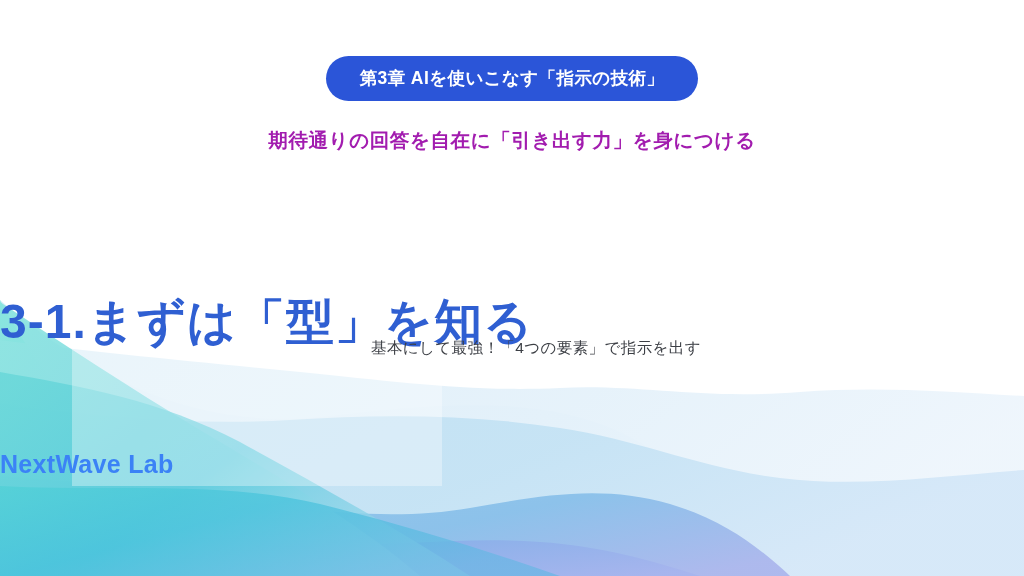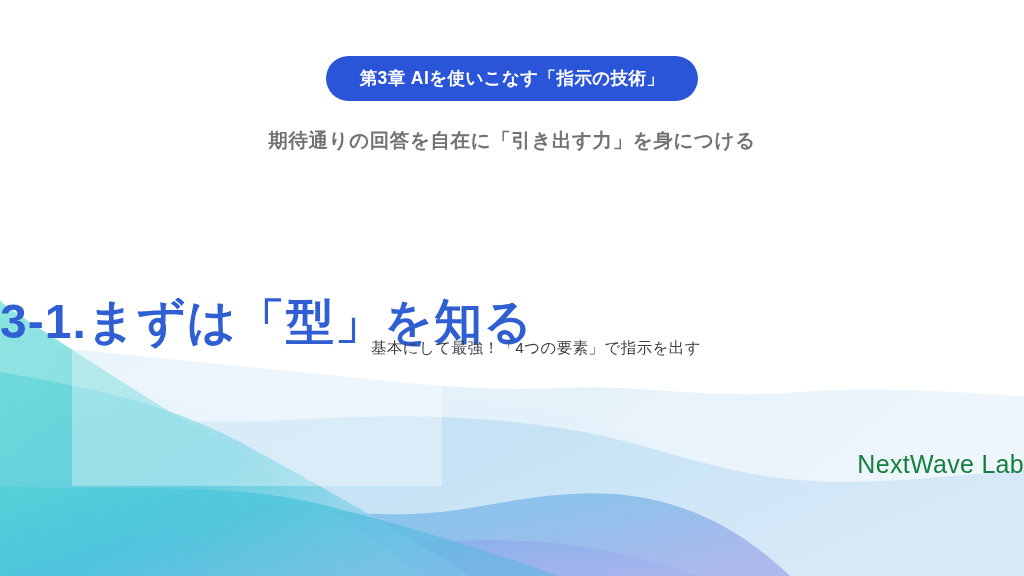--- a/index.html
+++ b/index.html
@@ -57,21 +57,21 @@
     font-family: "Liberation Sans", "DejaVu Sans", sans-serif;
   }
 
   
   #chapter-subtitle {
     position: absolute;
     left: 0;
     top: 127px;
     width: 1024px;
     text-align: center;
-    color: #737373;
+    color: #a21caf;
     font-size: 19.5px;
     font-weight: bold;
     letter-spacing: 0.6px;
     white-space: nowrap;
   }
 
   
   #section-title {
     position: absolute;
     left: 0;
@@ -99,24 +99,24 @@
     white-space: nowrap;
     padding-left: 24px;
   }
 
   
   #brand {
     position: absolute;
     left: 0;
     top: 450px;
     width: 1024px;
-    text-align: right;
-    color: #15803d;
+    text-align: left;
+    color: #3b82f6;
     font-size: 25px;
-    font-weight: normal;
+    font-weight: bold;
     letter-spacing: 0.3px;
     white-space: nowrap;
   }
 </style>
 </head>
 <body>
 
 <div id="slide">
 
   <svg id="wave-bg" viewBox="0 0 1024 576" preserveAspectRatio="none" xmlns="http://www.w3.org/2000/svg">

